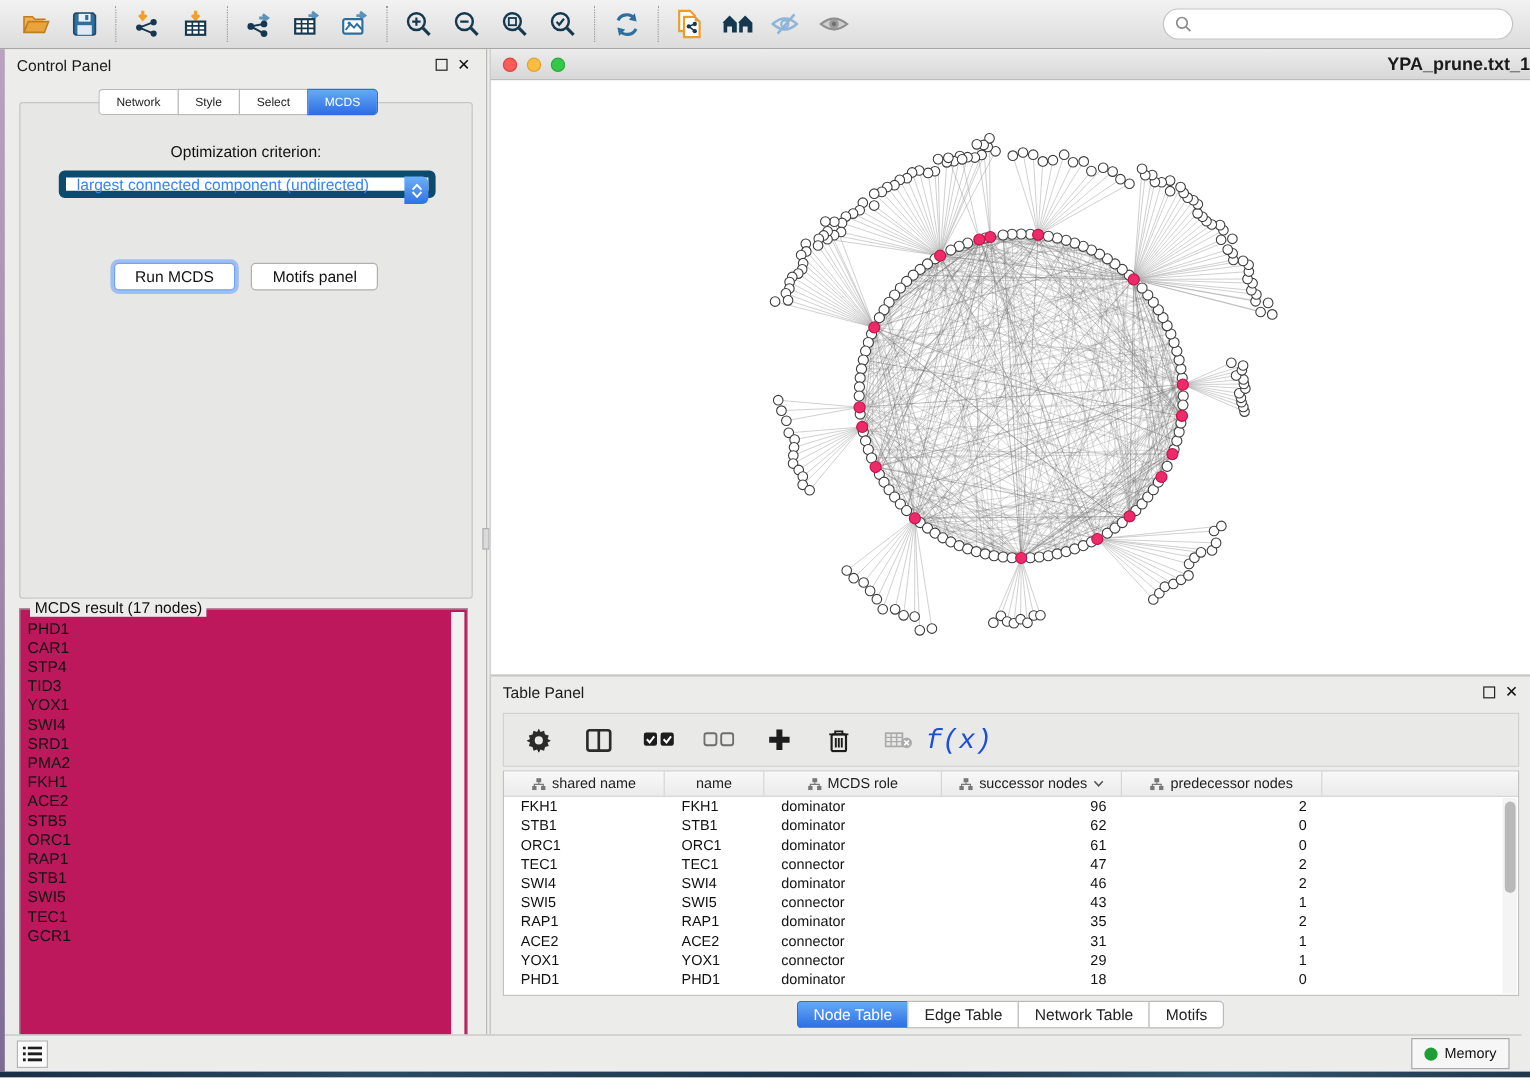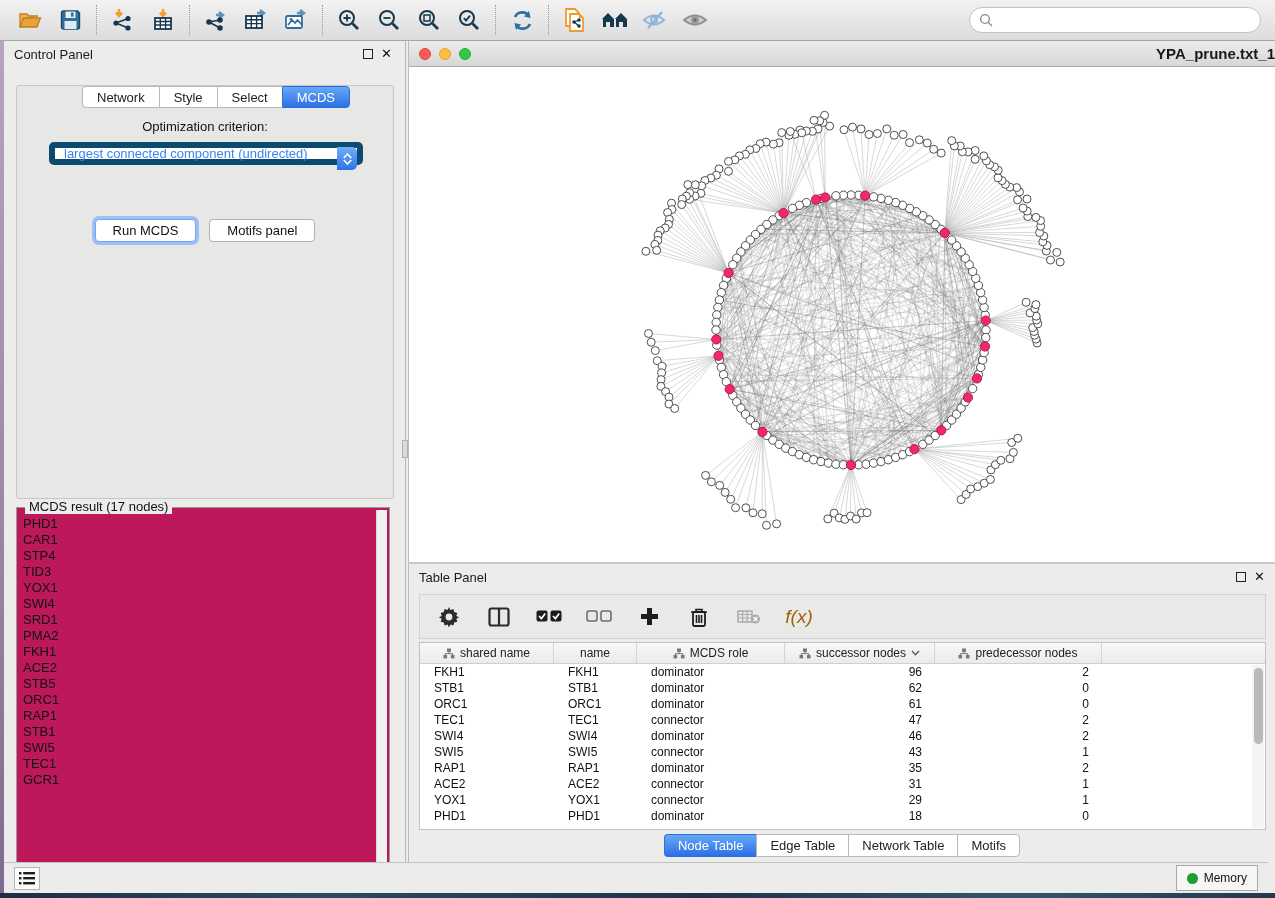--- a/index.html
+++ b/index.html
@@ -26,22 +26,22 @@
 
   
   .cpanel { position:absolute; left:4px; top:41px; width:398px; height:651px; background:#ececea; }
   .phead { height:26px; display:flex; align-items:center; padding:0 10px; }
   .phead .ptitle { font-size:13px; color:#1c1c1c; }
   .winbtns { margin-left:auto; display:flex; align-items:center; gap:8px; }
   .float-btn { width:10px; height:10px; border:1.6px solid #222; display:inline-block; }
   .close-btn { font-size:13px; font-weight:bold; color:#111; line-height:10px; }
 
   .tabbar { position:absolute; left:78px; top:33px; display:flex; z-index:3; }
-  .tab { height:22px; padding:0 14px; font-size:13px; color:#222; background:#fff;
-    border:1px solid #b9b9b9; border-right:none; display:flex; align-items:center;margin-top:12px; }
+  .tab { height:22px; padding:0 14px; font-size:10px; color:#222; background:#fff;
+    border:1px solid #b9b9b9; border-right:none; display:flex; align-items:center; }
   .tab:first-child { border-radius:4px 0 0 4px; }
   .tab:last-child { border-right:1px solid #b9b9b9; border-radius:0 4px 4px 0; }
   .tab.active { background:linear-gradient(#66a9f6,#2d6fe3); color:#fff; border-color:#2d6fe3; }
 
   .tabcontent { position:absolute; left:12px; top:44px; width:378px; height:414px;
     background:#e7e7e5; border:1px solid #c6c6c6; border-radius:3px; }
   .opt-label { margin-top:33px; text-align:center; font-size:13px; color:#111; }
   .criterion { position:absolute; left:32px; top:56px; width:314px; height:23px;
     background:#fff; border:6px solid #0c4a6e; border-radius:5px;
     display:flex; align-items:center; font-size:13px; color:#3b82f6; padding-left:9px; }
@@ -81,21 +81,21 @@
   .nettitle .ttext { width:100%; text-align:right; font-size:15px; font-weight:bold; color:#1a1a1a; }
   .netcanvas { position:relative; width:100%; height:494px; background:#fff; overflow:hidden; }
 
   
   .hsplit { position:absolute; left:408px; top:562px; width:867px; height:2px; background:#c9c9c9; }
   .tpanel { position:absolute; left:408px; top:564px; width:867px; height:298px; background:#ececea;
     border-left:1px solid #bcbcbc; }
   .ttools { position:absolute; left:10px; top:30px; width:847px; height:45px;
     background:#e9e9e7; border:1px solid #d2d2d2; display:flex; align-items:center; padding-left:16px; gap:24px; }
   .ticon { width:26px; height:26px; display:flex; align-items:center; justify-content:center; }
-  .fx { font-family:Liberation Sans, sans-serif; font-style:italic; font-size:19px; color:#a16207; }
+  .fx { font-family:Liberation Mono, monospace; font-style:italic; font-size:23px; color:#1d4ed8; }
 
   .ntable { position:absolute; left:10px; top:78px; width:847px; height:188px;
     background:#fff; border:1px solid #c2c2c2; }
   .thead { display:flex; height:21px; background:linear-gradient(#f8f8f8,#ebebeb);
     border-bottom:1px solid #cfcfcf; }
   .thcell { display:flex; align-items:center; justify-content:center; gap:5px;
     font-size:12px; color:#222; border-right:1px solid #d6d6d6; }
   .trow { display:flex; height:16px; align-items:center; }
   .tcell { font-size:12px; color:#111; padding-left:14px; overflow:hidden; white-space:nowrap; }
   .tcell.num { text-align:right; padding-right:13px; padding-left:0; }

